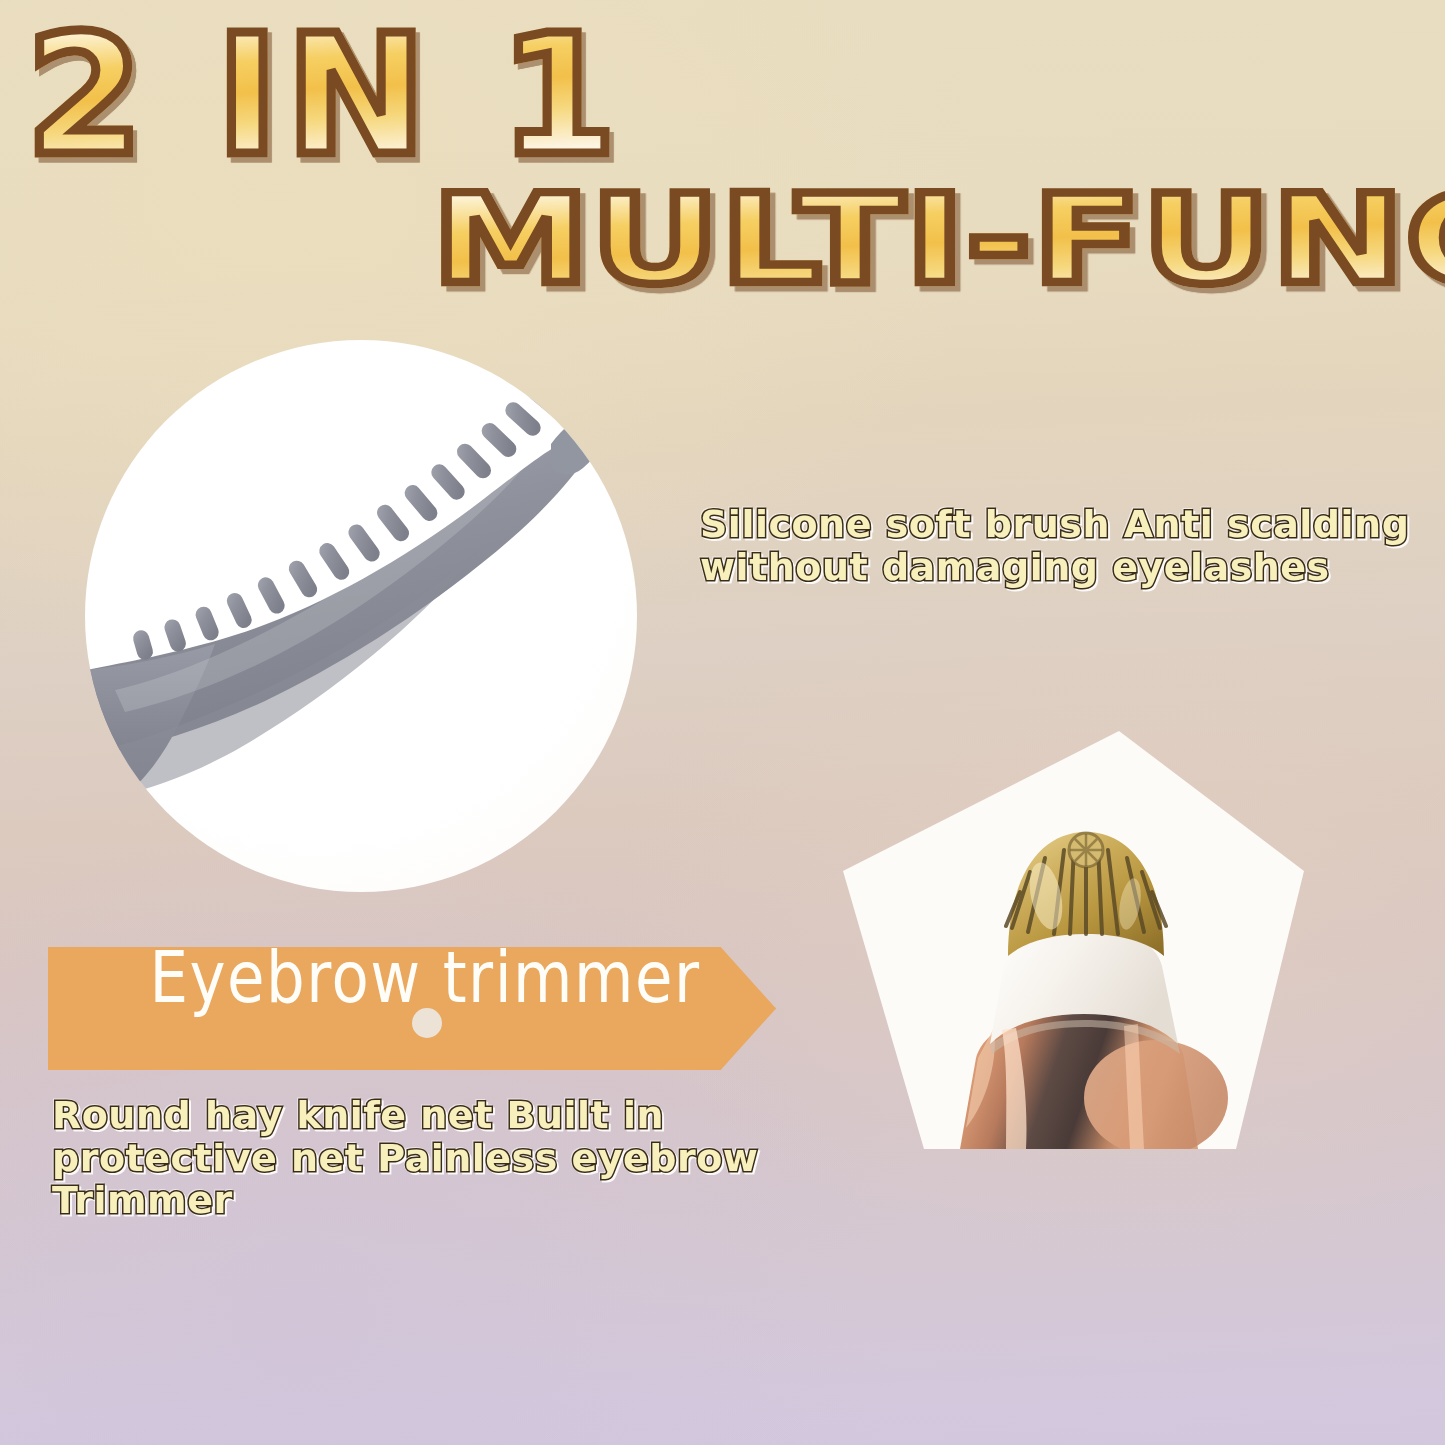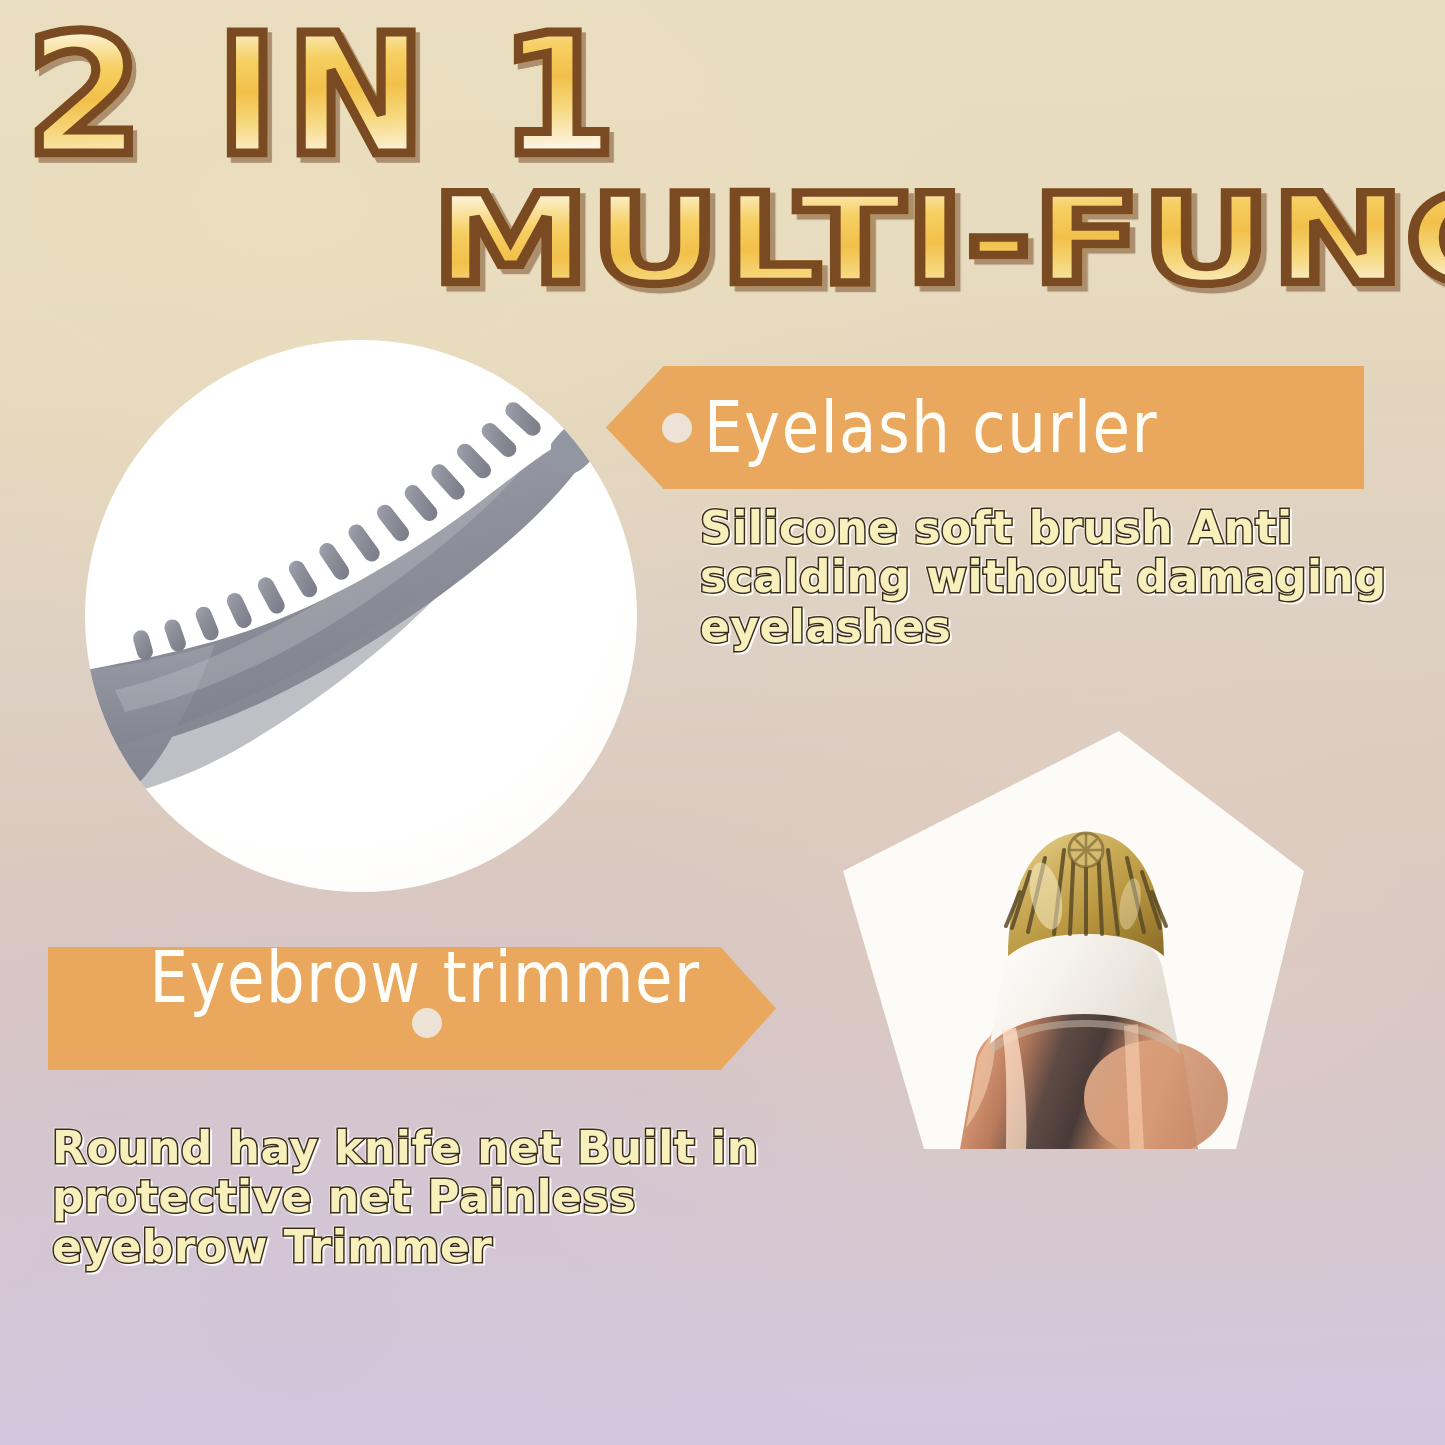--- a/index.html
+++ b/index.html
@@ -143,37 +143,36 @@
     line-height: 1;
     white-space: nowrap;
     transform: scaleY(1.16);
   }
 
   
   .desc {
     position: absolute;
     font-family: "DejaVu Sans", sans-serif;
     font-weight: bold;
-    font-size: 44px;
+    font-size: 38px;
     line-height: 1.12;
     color: #f7f0bd;
     -webkit-text-stroke: 3px #3a2c18;
     paint-order: stroke fill;
     letter-spacing: 0.5px;
     filter: drop-shadow(2px 2px 0 rgba(255,255,255,0.85))
             drop-shadow(-1px -1px 0 rgba(255,255,255,0.55));
   }
   #desc-1 {
     left: 700px; top: 503px;
     width: 726px;
   }
   #desc-2 {
     left: 52px; top: 1094px;
     width: 740px;
-    margin-top: 29px;
   }
 </style>
 </head>
 <body>
 
 <div id="stage">
 
   <div class="tint tint-a"></div>
   <div class="tint tint-b"></div>
   <div class="tint tint-c"></div>
@@ -236,24 +235,20 @@
                  C 524 100 512 116 498 128 C 486 138 472 136 466 126 Z" fill="#9296a0"></path>
         <rect x="498" y="60" width="14" height="30" rx="7" transform="rotate(-58 505 75)" fill="#9296a0"></rect>
         <rect x="516" y="84" width="14" height="28" rx="7" transform="rotate(-70 523 98)" fill="#9296a0"></rect>
 
         <path d="M 30 350 C 100 334 190 292 270 240 C 340 195 408 142 456 106
                  C 420 156 350 216 272 268 C 194 320 110 356 40 372 Z" fill="#ffffff" opacity="0.16"></path>
       </g>
     </svg>
   </div>
 
-  <div class="ribbon" id="ribbon-1">
-    <span class="ribbon-dot"></span>
-    <span class="ribbon-label">Eyelash curler</span>
-  </div>
 
   <div class="desc" id="desc-1">Silicone soft brush Anti scalding without damaging eyelashes</div>
 
   <div id="pentagon-photo">
     <svg id="pentagon-svg" width="470" height="545" viewBox="0 0 470 545">
       <defs>
         <clipPath id="pentaClip">
           <polygon points="281,3 466,143 398,421 86,421 5,143"></polygon>
         </clipPath>
         <linearGradient id="gGold" x1="0.1" y1="0" x2="0.9" y2="1">

